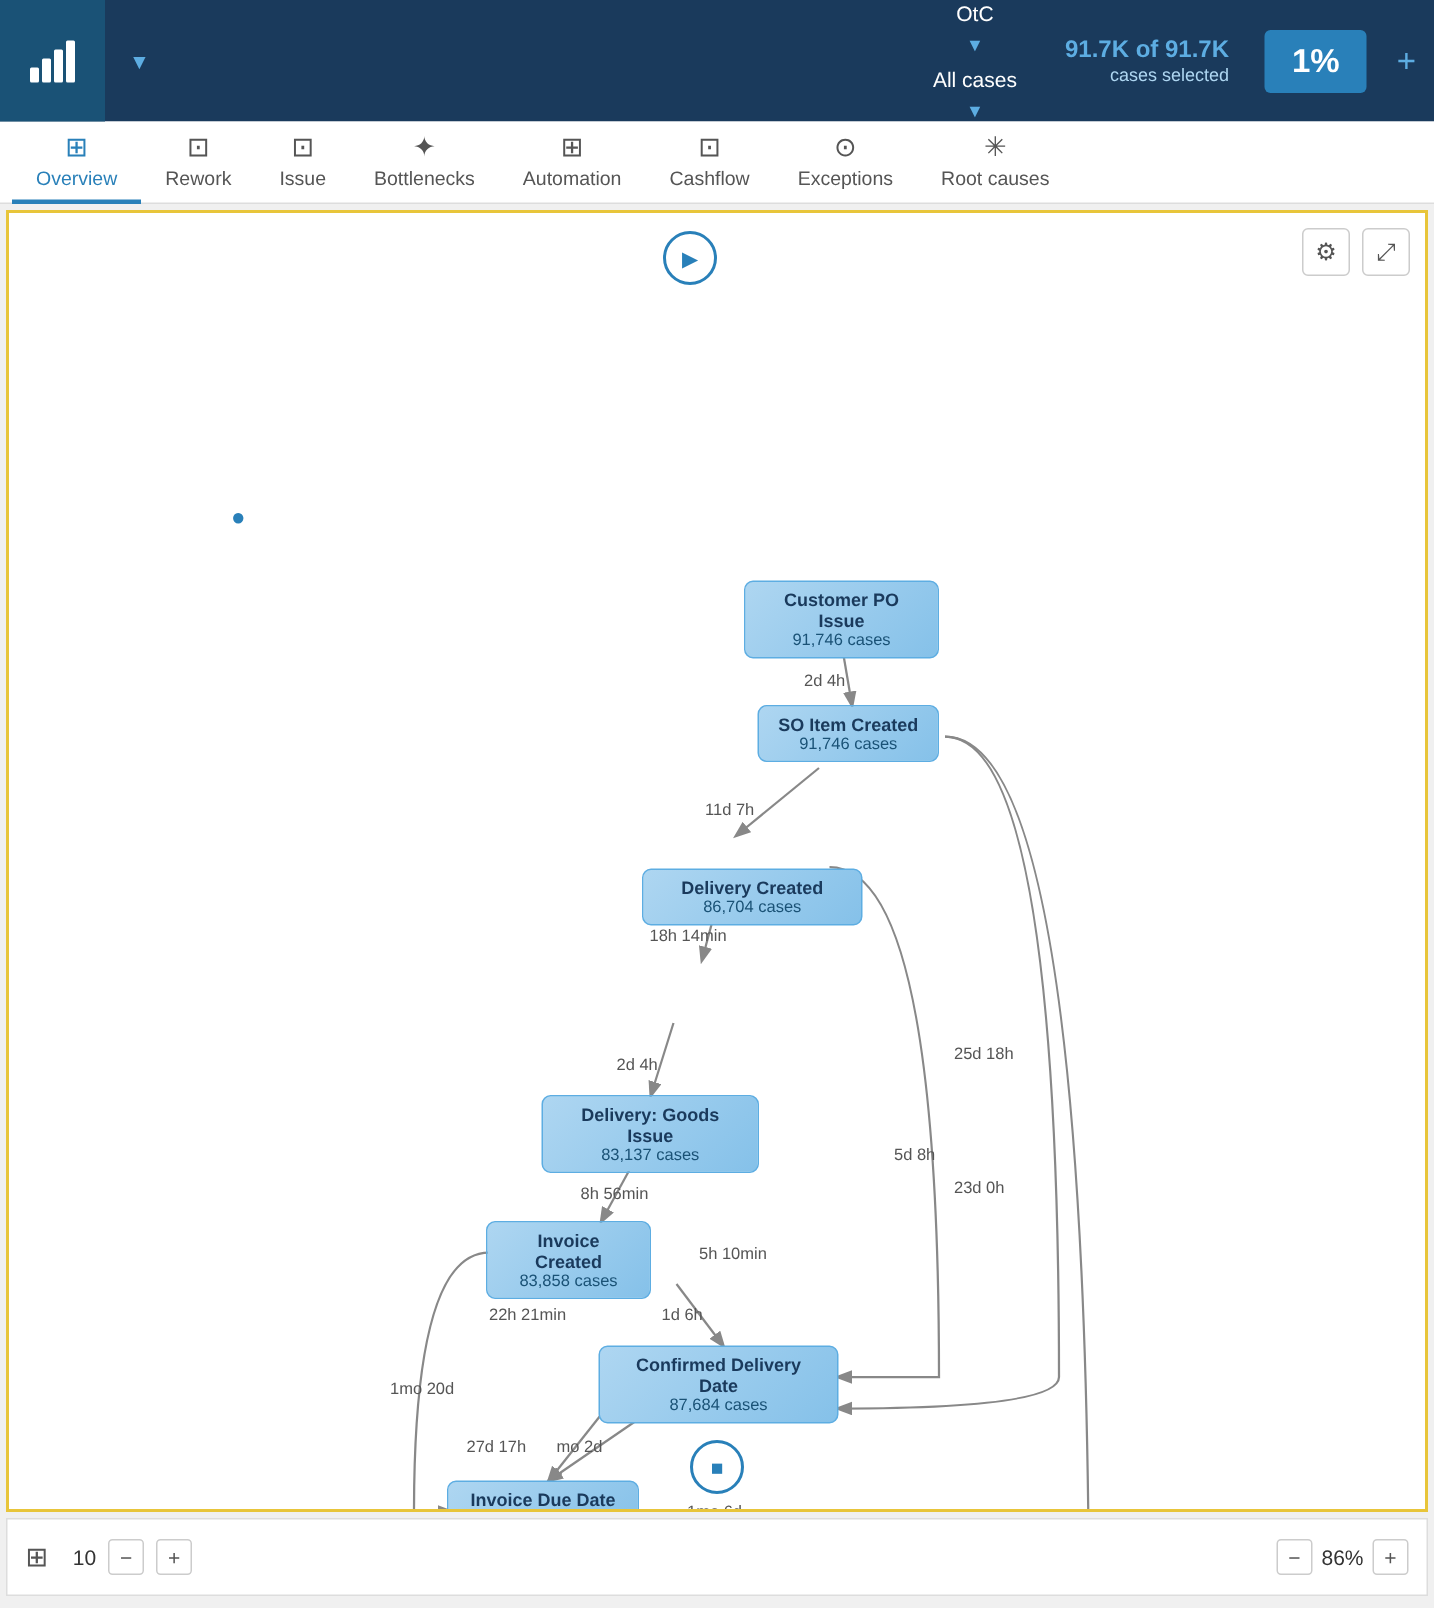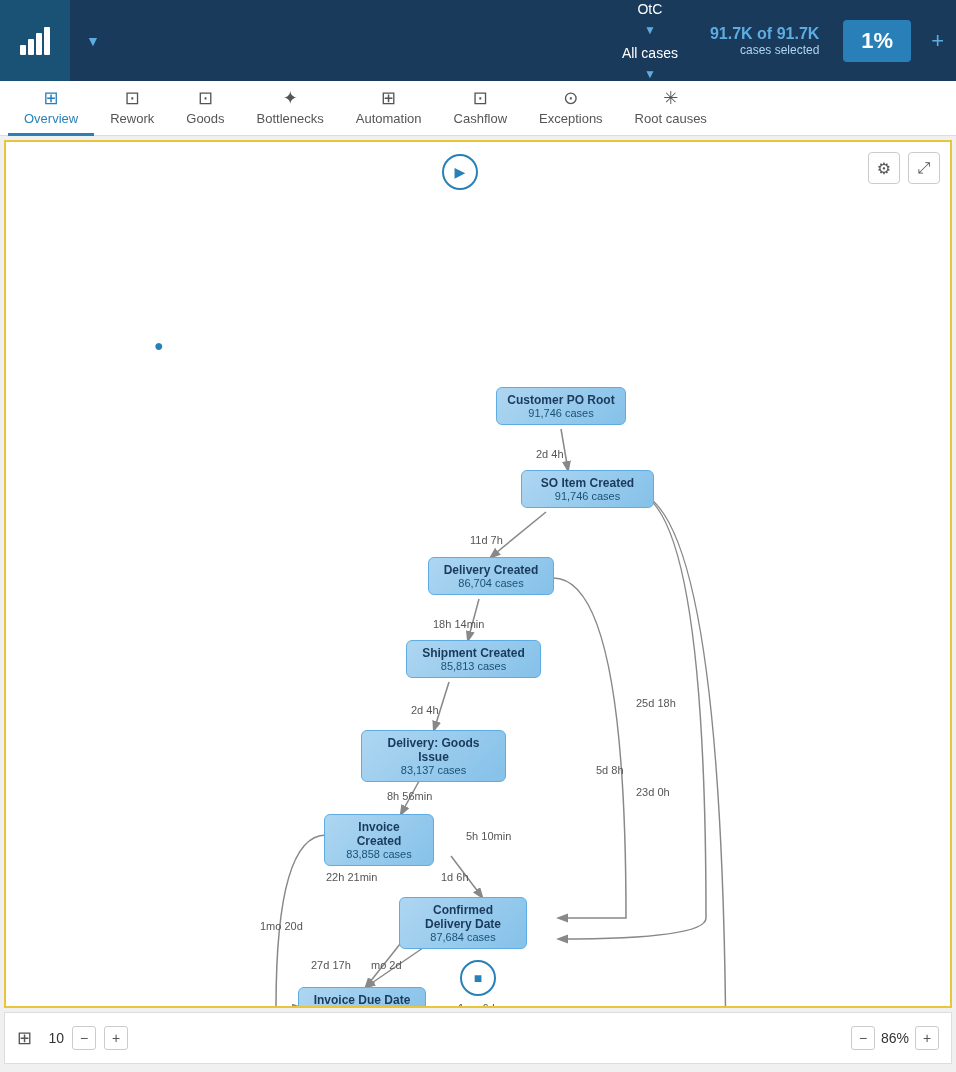--- a/index.html
+++ b/index.html
@@ -339,21 +339,21 @@
   <div class="tab-item active">
     <span class="tab-icon">⊞</span>
     <span>Overview</span>
   </div>
   <div class="tab-item">
     <span class="tab-icon">⊡</span>
     <span>Rework</span>
   </div>
   <div class="tab-item">
     <span class="tab-icon">⊡</span>
-    <span>Goods</span>
+    <span>Issue</span>
   </div>
   <div class="tab-item">
     <span class="tab-icon">✦</span>
     <span>Bottlenecks</span>
   </div>
   <div class="tab-item">
     <span class="tab-icon">⊞</span>
     <span>Automation</span>
   </div>
   <div class="tab-item">
@@ -416,50 +416,46 @@
     <path d="M 440 970 Q 440 1010 385 1025" stroke="#888" stroke-width="1.5" fill="none" stroke-dasharray="5,4"></path>
 
     <defs>
       <marker id="arrow" markerWidth="8" markerHeight="8" refX="6" refY="3" orient="auto">
         <path d="M0,0 L0,6 L8,3 z" fill="#888"></path>
       </marker>
     </defs>
   </svg>
 
   <div class="process-node" style="left:490px;top:245px;width:130px;">
-    <div class="node-title">Customer PO Root</div>
+    <div class="node-title">Customer PO Issue</div>
     <div class="node-cases">91,746 cases</div>
   </div>
 
-  <div class="process-node" style="left:499px;top:328px;width:133px;margin-left:16px;">
+  <div class="process-node" style="left:499px;top:328px;width:121px;">
     <div class="node-title">SO Item Created</div>
     <div class="node-cases">91,746 cases</div>
   </div>
 
-  <div class="process-node" style="left:422px;top:415px;width:126px;">
+  <div class="process-node" style="left:422px;top:437px;width:147px;">
     <div class="node-title">Delivery Created</div>
     <div class="node-cases">86,704 cases</div>
   </div>
 
-  <div class="process-node" style="left:400px;top:498px;width:135px;">
-    <div class="node-title">Shipment Created</div>
-    <div class="node-cases">85,813 cases</div>
-  </div>
 
   <div class="process-node" style="left:355px;top:588px;width:145px;">
     <div class="node-title">Delivery: Goods Issue</div>
     <div class="node-cases">83,137 cases</div>
   </div>
 
   <div class="process-node" style="left:318px;top:672px;width:101px;">
     <div class="node-title">Invoice Created</div>
     <div class="node-cases">83,858 cases</div>
   </div>
 
-  <div class="process-node" style="left:393px;top:755px;width:128px;">
+  <div class="process-node" style="left:393px;top:755px;width:160px;">
     <div class="node-title">Confirmed Delivery Date</div>
     <div class="node-cases">87,684 cases</div>
   </div>
 
   <div class="process-node" style="left:292px;top:845px;width:128px;">
     <div class="node-title">Invoice Due Date</div>
     <div class="node-cases">78,197 cases</div>
   </div>
 
   <div class="edge-label" style="left:530px;top:306px;">2d 4h</div>

